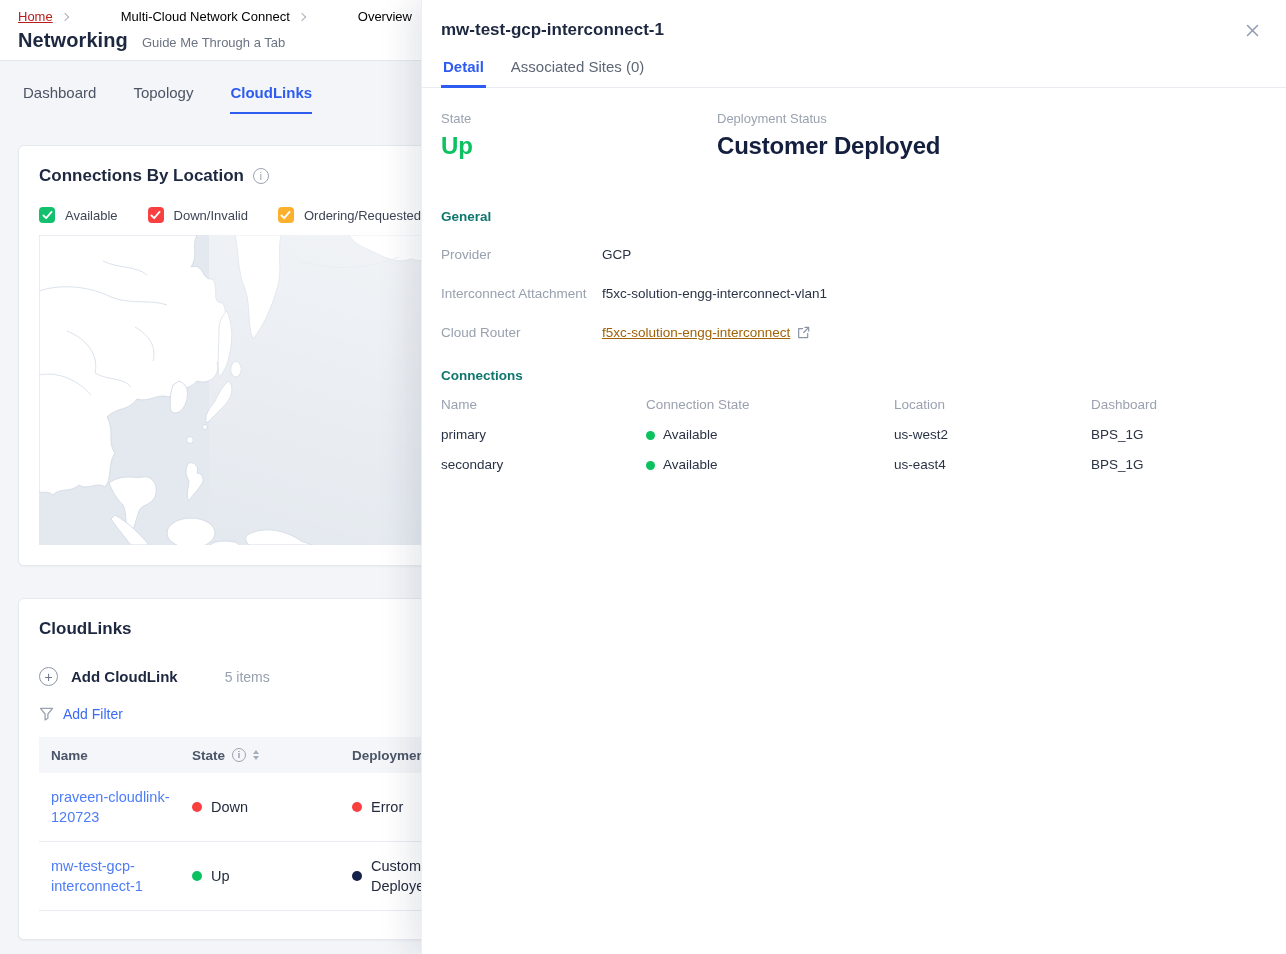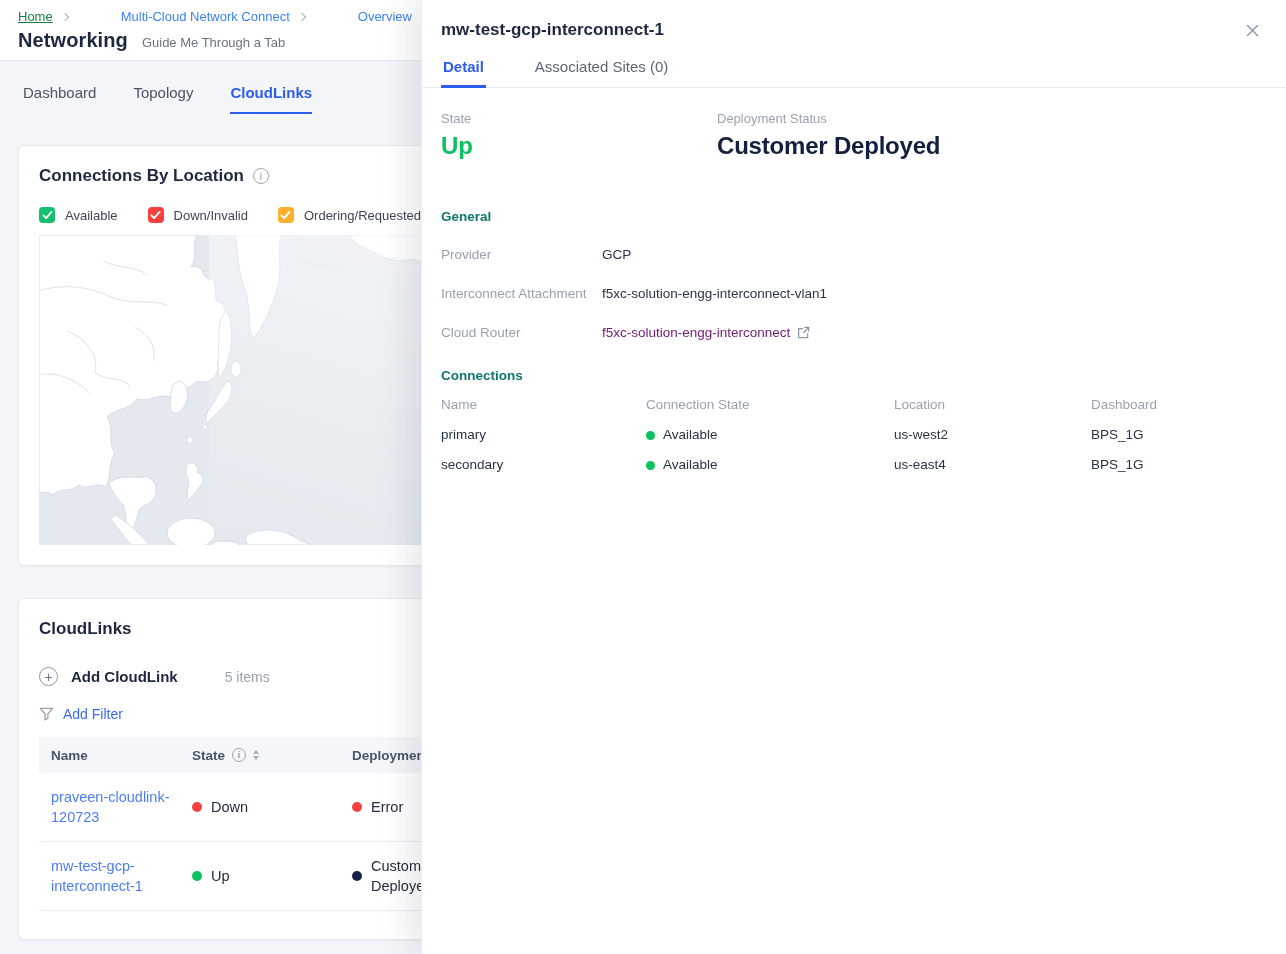--- a/index.html
+++ b/index.html
@@ -6,22 +6,22 @@
   html,body { width:1286px; height:954px; }
   body {
     position: relative; overflow: hidden;
     background:#f3f5f8;
     font-family:"Liberation Sans", sans-serif;
     color:#2a3345;
   }
   
   .topbar { background:#fff; border-bottom:1px solid #e4e8ee; padding:9px 0 10px 18px; height:61px; }
   .breadcrumb { display:flex; align-items:center; font-size:13px; color:#5d6675; }
-  .breadcrumb a { color:#15803d; text-decoration:underline; cursor:pointer; }
-  .breadcrumb .crumb { color:#3b82f6;padding-left:44px; }
+  .breadcrumb a { color:#b91c1c; text-decoration:underline; cursor:pointer; }
+  .breadcrumb .crumb { color:#000000;padding-left:44px; }
   .chev { width:6px; height:6px; border-right:1.5px solid #a9b1bd; border-top:1.5px solid #a9b1bd;
           transform:rotate(45deg); display:inline-block; margin:0 9px; }
   .titlerow { margin-top:5px; display:flex; align-items:baseline; }
   .titlerow h1 { font-size:20px; font-weight:700; color:#1d2840; letter-spacing:.1px; }
   .guide-link { font-size:13px; color:#6b7484; margin-left:14px; cursor:pointer; }
   
   .tabs { display:flex; gap:37px; padding:23px 0 0 23px; }
   .tab { font-size:15px; color:#4c5464; padding-bottom:11px; cursor:pointer; }
   .tab.active { color:#2e5cf0; font-weight:700; border-bottom:2px solid #2e5cf0; }
   
@@ -67,35 +67,35 @@
                max-width:120px; cursor:pointer; text-decoration:none; }
   .cell-state { display:flex; align-items:center; gap:9px; font-size:14.5px; color:#232c3e; line-height:20px; }
   .dot10 { width:10px; height:10px; border-radius:50%; flex:none; }
   .wrap96 { max-width:98px; display:inline-block; }
   
   .panel { position:absolute; left:421px; top:0; width:865px; height:954px; background:#fff;
            border-left:1px solid #eceff3; box-shadow:-12px 0 30px rgba(23,32,55,.10); z-index:20; }
   .panel-head { padding:20px 20px 0 19px; position:relative; border-bottom:1px solid #e8ebf0; }
   .panel-head h2 { font-size:17px; font-weight:700; color:#1d2840; }
   .close-btn { position:absolute; top:21px; right:24px; background:none; border:none; cursor:pointer; padding:2px; line-height:0; }
-  .panel-tabs { display:flex; gap:47px; margin-top:18px; }
+  .panel-tabs { display:flex; gap:23px; margin-top:18px; }
   .ptab { font-size:15px; color:#5d6675; padding:0 2px 10px 2px; cursor:pointer; margin-bottom:-1px; }
   .ptab.active { color:#2e5cf0; font-weight:700; border-bottom:3px solid #2e5cf0; }
   .panel-body { padding:23px 20px 0 19px; }
   .status-grid { display:grid; grid-template-columns:276px 1fr; }
   .slabel { font-size:13px; color:#9aa2b0; }
   .sval { margin-top:6px; font-size:24px; font-weight:700; letter-spacing:-.2px; }
   .sec-heading { font-size:13.5px; font-weight:700; color:#0f766e; }
   .gen-heading { margin-top:49px; }
   .kv { margin-top:6px; }
   .kv-row { display:flex; font-size:13.5px; line-height:17px; margin-top:22px; }
   .kv-label { width:161px; color:#98a1ae; flex:none; }
   .kv-value { color:#2a3345; }
   .kv-link-wrap { display:flex; align-items:center; gap:7px; }
-  .kv-link { color:#701a75; cursor:pointer; }
+  .kv-link { color:#a16207; text-decoration:underline; cursor:pointer; }
   .conn-heading { margin-top:27px; }
   .conn-head, .conn-row { display:grid; grid-template-columns:205px 248px 197px 1fr; font-size:13.5px; line-height:16px; }
   .conn-head { margin-top:14px; color:#9aa2b0; }
   .conn-row { margin-top:14px; color:#2a3345; }
   .dot9 { width:9px; height:9px; border-radius:50%; display:inline-block; margin-right:8px; vertical-align:-1px; }
 </style>
 </head>
 <body>
 
 <div class="page">

